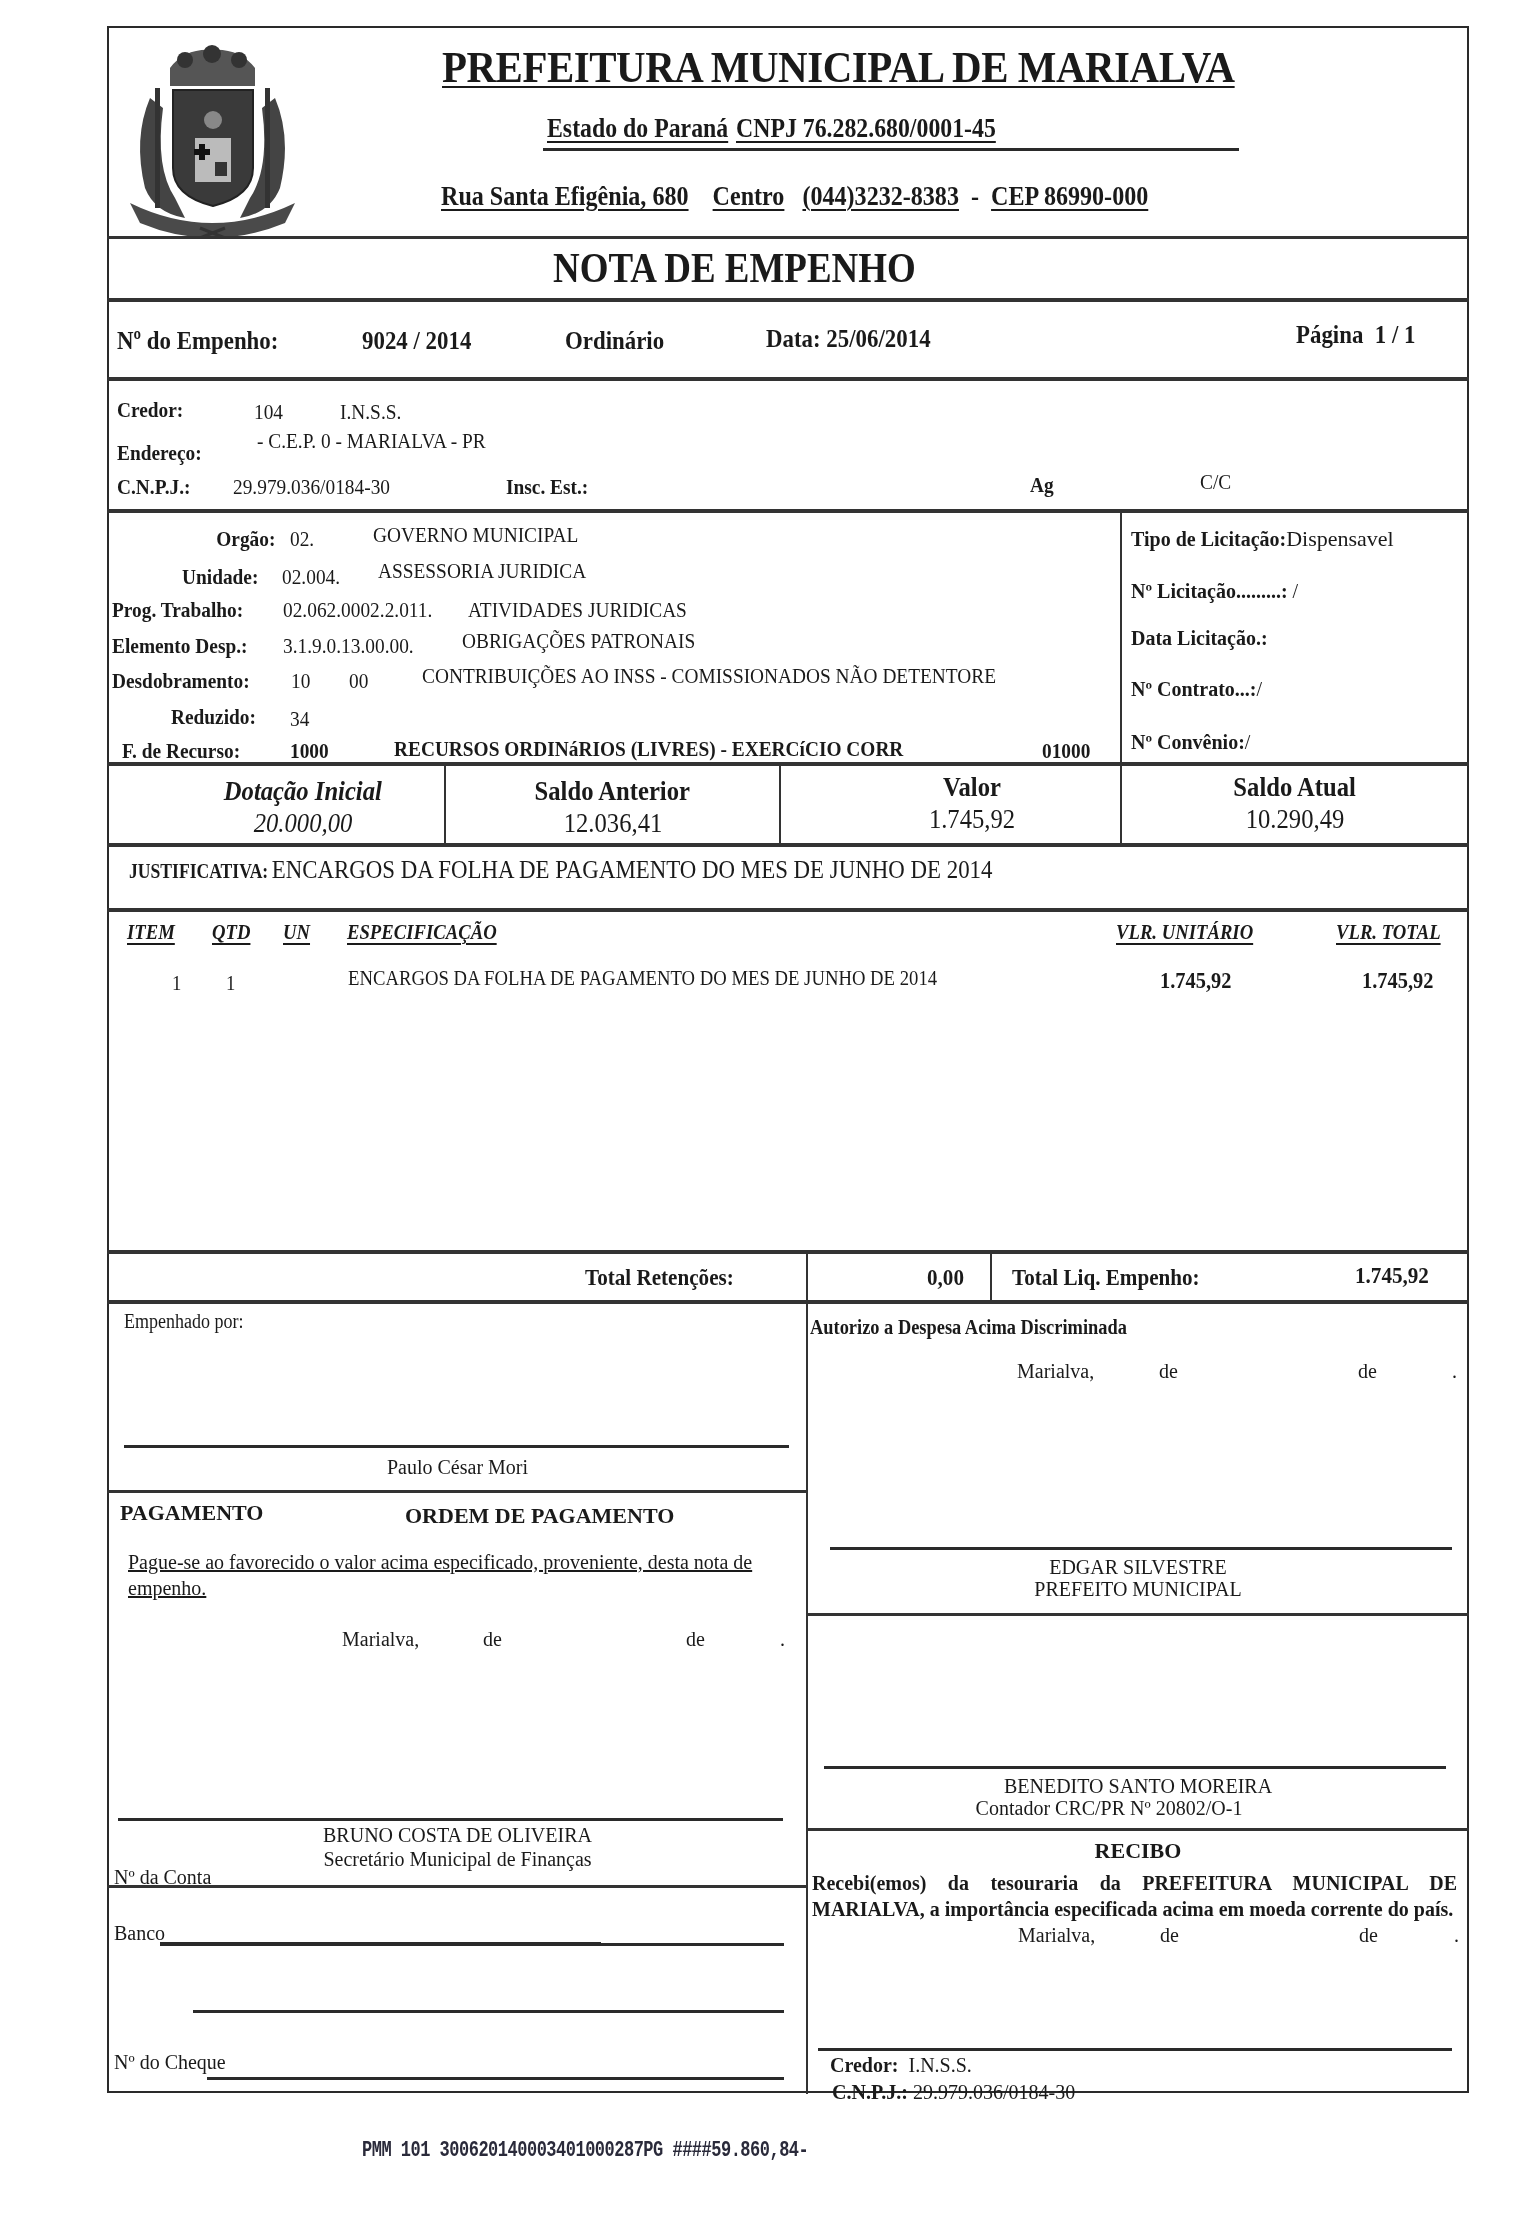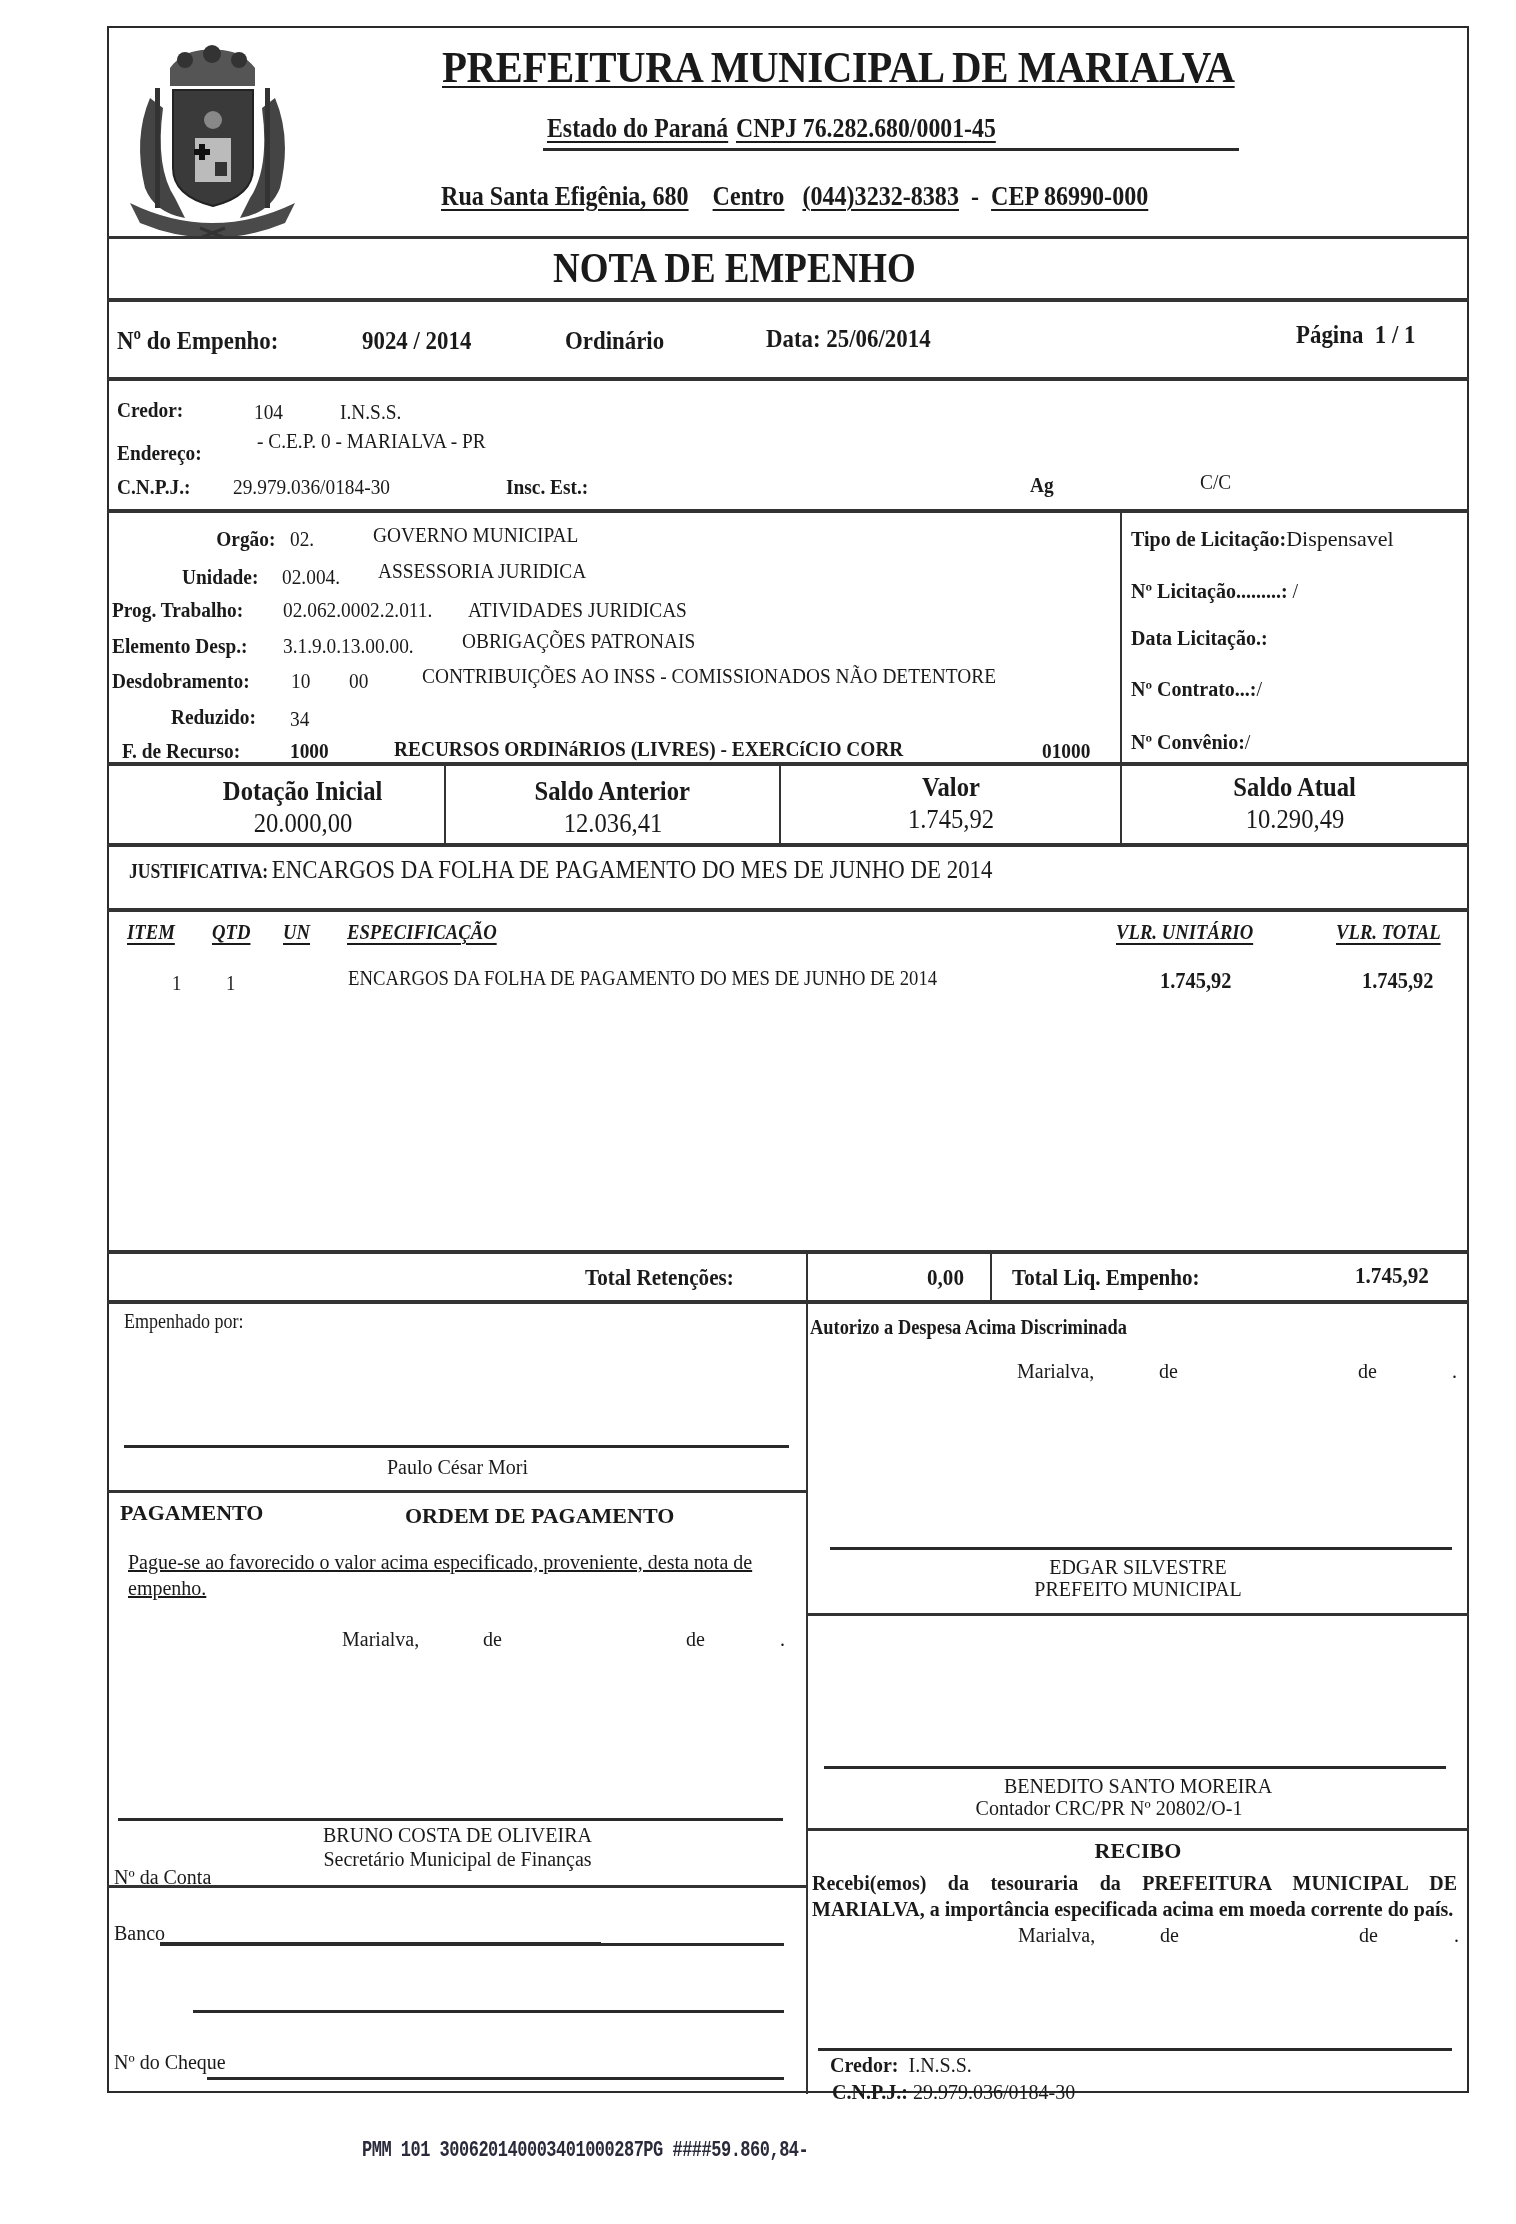--- a/index.html
+++ b/index.html
@@ -147,29 +147,29 @@
 <div class="abs nw t20" style="left:1131px; top:731px;">
   <span class="b">Nº Convênio:</span><span>/</span>
 </div>
 
 <div class="hline" style="left:107px; top:762px; width:1362px; height:4px;"></div>
 
 <div class="vline" style="left:444px; top:764px; height:80px;"></div>
 <div class="vline" style="left:779px; top:764px; height:80px;"></div>
 <div class="vline" style="left:1120px; top:764px; height:80px;"></div>
 
-<div class="abs center" style="left:109px; top:775px; width:387px;">
+<div class="abs center" style="left:109px; top:775px; width:387px;font-style:italic;">
   <div class="b t28 cond" style="display:inline-block; transform:scaleX(0.88); transform-origin:center;">Dotação Inicial</div><br>
   <div class="t28 cond" style="display:inline-block; transform:scaleX(0.88); transform-origin:center;">20.000,00</div>
 </div>
 <div class="abs center" style="left:446px; top:775px; width:333px;">
   <div class="b t28 cond" style="display:inline-block; transform:scaleX(0.88); transform-origin:center;">Saldo Anterior</div><br>
   <div class="t28 cond" style="display:inline-block; transform:scaleX(0.88); transform-origin:center;">12.036,41</div>
 </div>
-<div class="abs center" style="left:781px; top:771px; width:339px;">
+<div class="abs center" style="left:802px; top:771px; width:339px;">
   <div class="b t28 cond" style="display:inline-block; transform:scaleX(0.88); transform-origin:center;">Valor</div><br>
   <div class="t28 cond" style="display:inline-block; transform:scaleX(0.88); transform-origin:center;">1.745,92</div>
 </div>
 <div class="abs center" style="left:1122px; top:771px; width:346px;">
   <div class="b t28 cond" style="display:inline-block; transform:scaleX(0.88); transform-origin:center;">Saldo Atual</div><br>
   <div class="t28 cond" style="display:inline-block; transform:scaleX(0.88); transform-origin:center;">10.290,49</div>
 </div>
 
 <div class="hline" style="left:107px; top:843px; width:1362px; height:4px;"></div>
 

